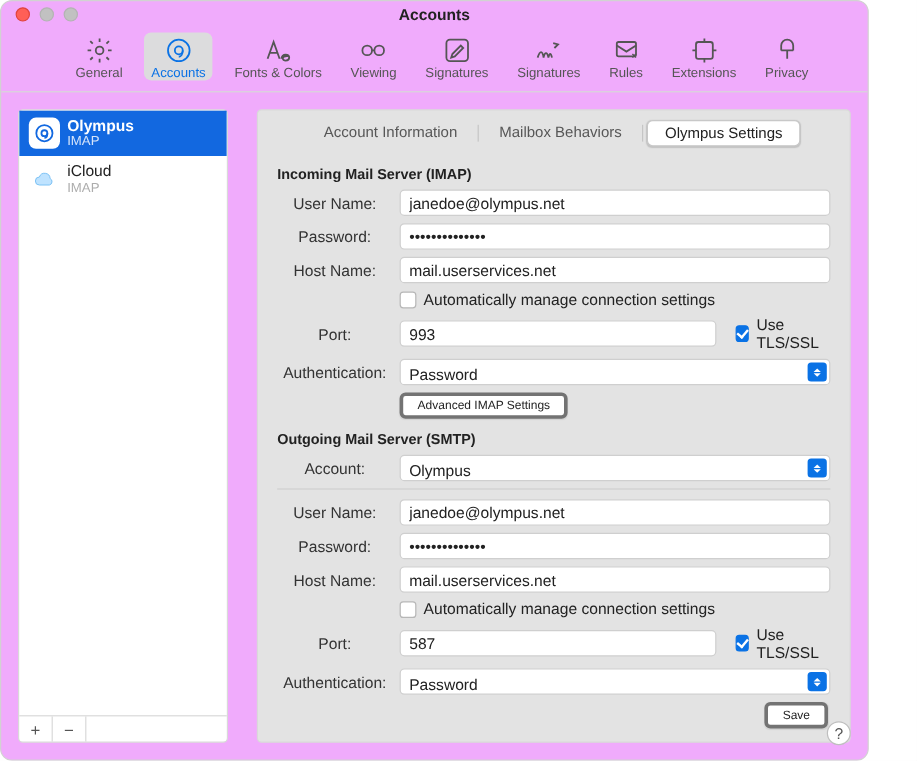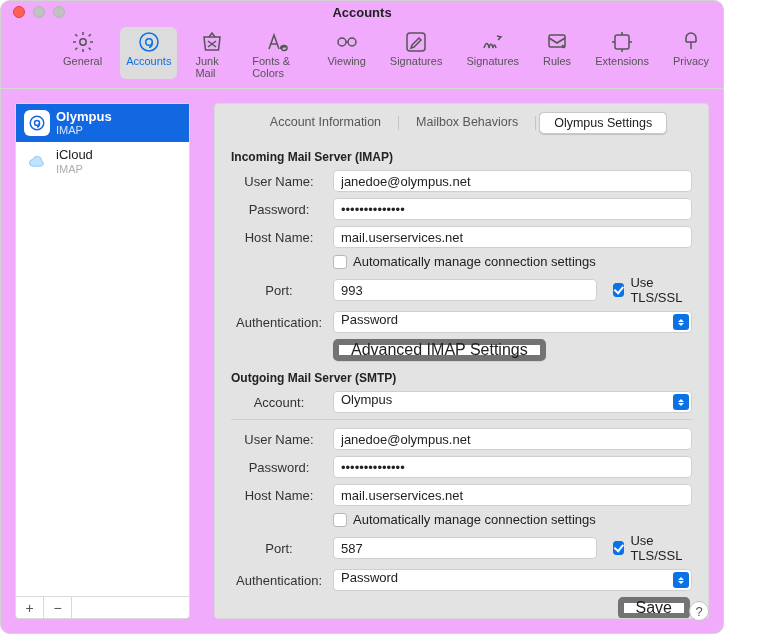--- a/index.html
+++ b/index.html
@@ -236,44 +236,44 @@
   }
   .select {
     position:relative;
     flex:1;
     height: 22px;
     background: #fff;
     border: 1px solid #cfcfcf;
     border-radius: 4px;
     padding: 0 22px 0 7px;
     font-size: 13px;
-    display:flex;align-items:flex-start;
+    display:flex;align-items:flex-end;
   }
   .select .knob {
     position:absolute; right:2px; top:2px; bottom:2px;
     width:16px; border-radius:3px;
     background:#0a72e5;
     display:flex;flex-direction:column;align-items:center;justify-content:center;
     gap:1px;
   }
   .select .knob::before, .select .knob::after{
     content:''; width:0;height:0;
     border-left:3px solid transparent;
     border-right:3px solid transparent;
   }
   .select .knob::before{border-bottom:3px solid #fff;}
   .select .knob::after{border-top:3px solid #fff;}
 
   .btn {
     height:22px;
     padding:0 12px;
     background:#fff;
-    border:6px solid #737373;
+    border:3px solid #737373;
     border-radius:5px;
-    font-size:16px;
+    font-size:10px;
     display:inline-flex;align-items:center;
     box-shadow: 0 0.5px 1px rgba(0,0,0,0.08);
   }
   .save-row {
     display:flex; justify-content:flex-end;
     padding-right: 2px;
     margin-top: 4px;
   }
   .divider {
     height:1px;background:#d0d0d0;margin:6px 0 8px 0;
@@ -316,30 +316,20 @@
       </div>
       <div class="tool-item active">
         <div class="ticon">
           <svg viewBox="0 0 24 24">
             <circle cx="12" cy="12" r="9"></circle>
             <circle cx="12" cy="12" r="3.3"></circle>
             <path d="M15.3 12c0 3.3-1.5 5.3-3.3 5.3"></path>
           </svg>
         </div>
         <div class="tlabel">Accounts</div>
-      </div>
-      <div class="tool-item">
-        <div class="ticon">
-          <svg viewBox="0 0 24 24">
-            <path d="M4 7h16l-1.5 13H5.5z"></path>
-            <path d="M9 7l3-4 3 4"></path>
-            <path d="M8 11l8 6M16 11l-8 6"></path>
-          </svg>
-        </div>
-        <div class="tlabel">Junk Mail</div>
       </div>
       <div class="tool-item">
         <div class="ticon">
           <svg viewBox="0 0 24 24">
             <path d="M3 19L8 5l5 14M4.8 14h6.4"></path>
             <path d="M14.5 19c0-2 1.5-3.5 3.5-3.5s3 1 3 2.5-1.3 2.5-3 2.5c-1.3 0-2.3-.6-2.3-1.7 0-1.3 1.4-2 3.3-2H21"></path>
           </svg>
         </div>
         <div class="tlabel">Fonts &amp; Colors</div>
       </div>

